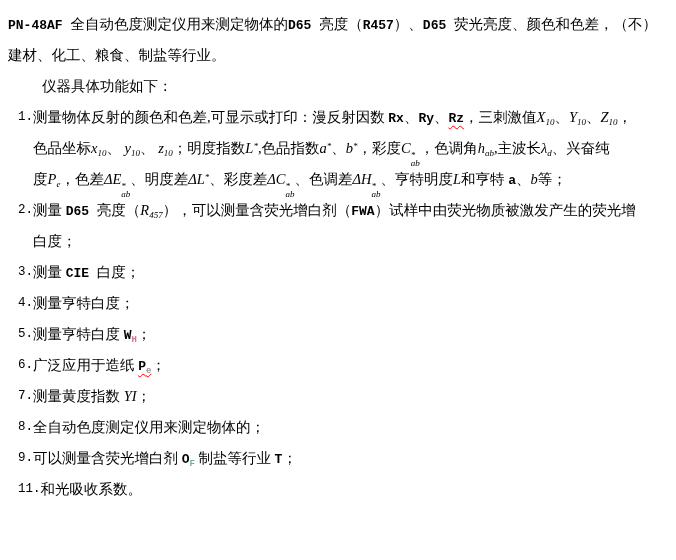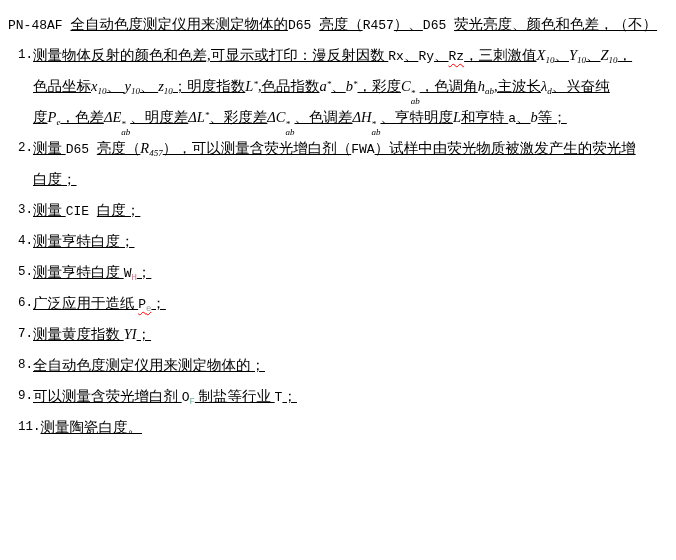--- a/index.html
+++ b/index.html
@@ -39,24 +39,25 @@
     height: 31px;
     line-height: 31px;
     font-family: "Liberation Mono", "DejaVu Sans Mono", monospace;
     font-size: 12.5px;
   }
   .body {
     flex: 1 1 auto;
     min-width: 0;
   }
   .frag { white-space: pre; }
-  .cn { font-family: "Liberation Serif", "DejaVu Serif", serif; text-decoration: underline; }
+  .cn { font-family: "Liberation Serif", "DejaVu Serif", serif; }
   .mono {
     font-family: "Liberation Mono", "DejaVu Sans Mono", monospace;
     font-size: 13px;
+    font-weight: bold;
   }
   .it {
     font-family: "Liberation Serif", "DejaVu Serif", serif;
     font-style: italic;
   }
   .sq {
     text-decoration: underline;
     text-decoration-style: wavy;
     text-decoration-color: #ff0000;
     text-decoration-thickness: 1px;
@@ -79,21 +80,23 @@
     font-size: 9px;
     line-height: 8px;
   }
 </style>
 </head>
 <body>
 
 <div class="page">
   <div id="intro">
       <div class="line"><span class="frag mono"><span>PN-48AF </span></span><span class="frag cn"><span>全自动色度测定仪用来测定物体的</span></span><span class="frag mono"><span>D65 </span></span><span class="frag cn"><span>亮度（</span></span><span class="frag mono"><span>R457</span></span><span class="frag cn"><span>）、</span></span><span class="frag mono"><span>D65 </span></span><span class="frag cn"><span>荧光亮度、颜色和色差，（不）</span></span></div>
+      <div class="line"><span class="frag cn"><span>建材、化工、粮食、制盐等行业。</span></span></div>
     </div>
+  <div class="line heading-line">仪器具体功能如下：</div>
   <div id="feature-list" class="list-block">
       <div class="list-item">
         <span class="num">1.</span>
         <div class="body">
           <div class="line"><span class="frag cn"><span>测量物体反射的颜色和色差,可显示或打印：漫反射因数 </span></span><span class="frag mono"><span>Rx</span></span><span class="frag cn"><span>、</span></span><span class="frag mono"><span>Ry</span></span><span class="frag cn"><span>、</span></span><span class="frag mono sq"><span>Rz</span></span><span class="frag cn"><span>，三刺激值</span></span><span class="frag it"><span>X</span><sub class="s">10</sub></span><span class="frag cn"><span>、</span></span><span class="frag it"><span>Y</span><sub class="s">10</sub></span><span class="frag cn"><span>、</span></span><span class="frag it"><span>Z</span><sub class="s">10</sub></span><span class="frag cn"><span>，</span></span></div>
           <div class="line"><span class="frag cn"><span>色品坐标</span></span><span class="frag it"><span>x</span><sub class="s">10</sub></span><span class="frag cn"><span>、 </span></span><span class="frag it"><span>y</span><sub class="s">10</sub></span><span class="frag cn"><span>、 </span></span><span class="frag it"><span>z</span><sub class="s">10</sub></span><span class="frag cn"><span>；明度指数</span></span><span class="frag it"><span>L</span><sup class="s">*</sup></span><span class="frag cn"><span>,色品指数</span></span><span class="frag it"><span>a</span><sup class="s">*</sup></span><span class="frag cn"><span>、</span></span><span class="frag it"><span>b</span><sup class="s">*</sup></span><span class="frag cn"><span>，彩度</span></span><span class="frag it"><span>C</span><span class="ss"><span class="a">*</span><span class="b">ab</span></span></span><span class="frag cn"><span>，色调角</span></span><span class="frag it"><span>h</span><sub class="s">ab</sub></span><span class="frag cn"><span>,主波长</span></span><span class="frag it"><span>λ</span><sub class="s">d</sub></span><span class="frag cn"><span>、兴奋纯</span></span></div>
           <div class="line"><span class="frag cn"><span>度</span></span><span class="frag it"><span>P</span><sub class="s">e</sub></span><span class="frag cn"><span>，色差</span></span><span class="frag it"><span>ΔE</span><span class="ss"><span class="a">*</span><span class="b">ab</span></span></span><span class="frag cn"><span>、明度差</span></span><span class="frag it"><span>ΔL</span><sup class="s">*</sup></span><span class="frag cn"><span>、彩度差</span></span><span class="frag it"><span>ΔC</span><span class="ss"><span class="a">*</span><span class="b">ab</span></span></span><span class="frag cn"><span>、色调差</span></span><span class="frag it"><span>ΔH</span><span class="ss"><span class="a">*</span><span class="b">ab</span></span></span><span class="frag cn"><span>、亨特明度</span></span><span class="frag it"><span>L</span></span><span class="frag cn"><span>和亨特 </span></span><span class="frag mono"><span>a</span></span><span class="frag cn"><span>、</span></span><span class="frag it"><span>b</span></span><span class="frag cn"><span>等；</span></span></div>
         </div>
       </div>
       <div class="list-item">
@@ -141,17 +144,17 @@
       </div>
       <div class="list-item">
         <span class="num">9.</span>
         <div class="body">
           <div class="line"><span class="frag cn"><span>可以测量含荧光增白剂 </span></span><span class="frag mono"><span>O</span><sub class="s" style="color: rgb(111, 174, 159);">F</sub></span><span class="frag cn"><span> 制盐等行业 </span></span><span class="frag mono"><span>T</span></span><span class="frag cn"><span>；</span></span></div>
         </div>
       </div>
       <div class="list-item">
         <span class="num">11.</span>
         <div class="body">
-          <div class="line"><span class="frag cn"><span>测量陶瓷白度。</span></span></div>
+          <div class="line"><span class="frag cn"><span>和光吸收系数。</span></span></div>
         </div>
       </div>
     </div>
 </div>
 
 </body></html>

